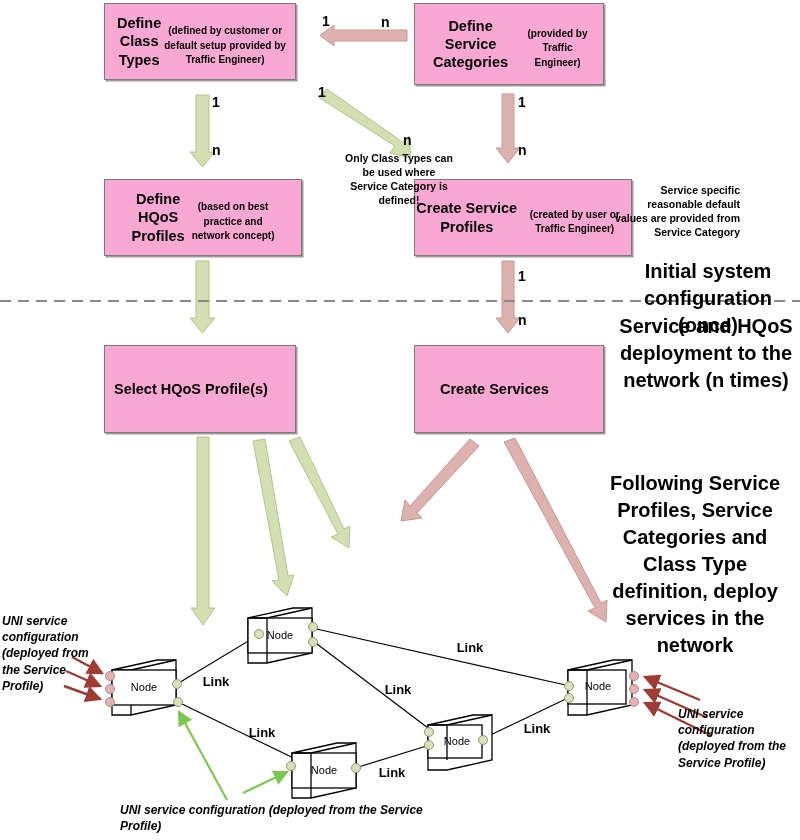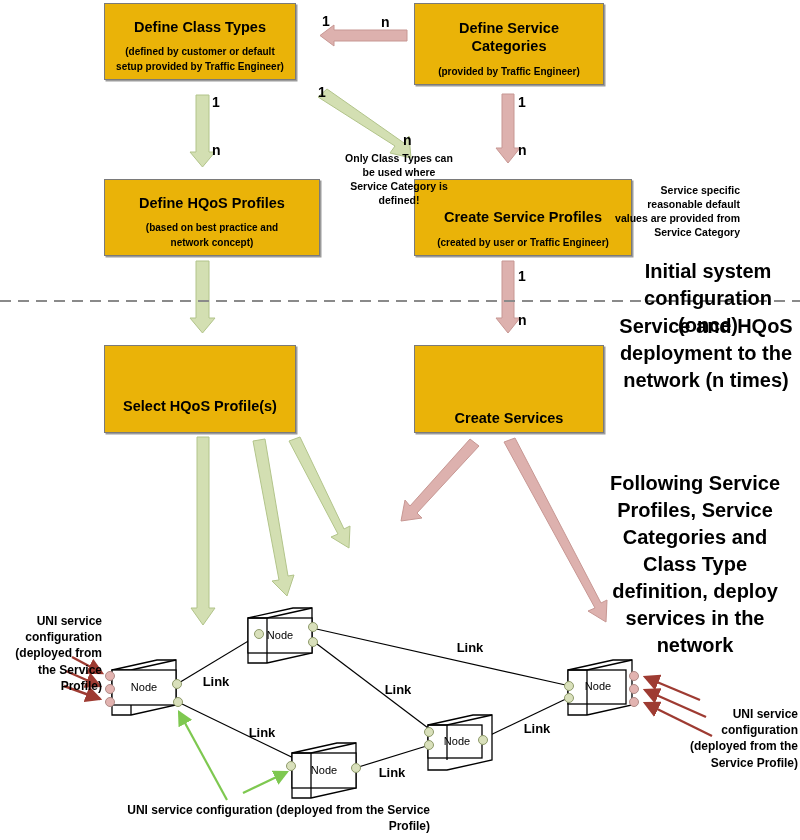--- a/index.html
+++ b/index.html
@@ -1,30 +1,30 @@
 <!DOCTYPE html>
 <html><head>
 <meta charset="utf-8">
 <style>
   html,body{margin:0;padding:0;background:#ffffff;}
   body{width:800px;height:840px;font-family:"Liberation Sans",sans-serif;color:#000;}
   #root{position:relative;width:800px;height:840px;overflow:hidden;}
 
-  .box{position:absolute;border:1px solid #7a7a7a;background:#eab308;
-       box-shadow:1.5px 1.5px 0 0 #9b9b9b;display:flex;flex-direction:column;
-       align-items:center;justify-content:flex-end;text-align:center;box-sizing:border-box;}
+  .box{position:absolute;border:1px solid #7a7a7a;background:#f9a8d4;
+       box-shadow:1.5px 1.5px 0 0 #9b9b9b;display:flex;
+       align-items:center;justify-content:flex-start;text-align:center;box-sizing:border-box;}
   .box .title{font-weight:bold;font-size:14.5px;line-height:1.25;}
   .box .sub{font-size:10px;font-weight:bold;line-height:1.45;margin-top:9px;}
 
   .note{position:absolute;font-size:10.5px;font-weight:bold;line-height:1.33;}
   .note.center{text-align:center;margin-left:37px;}
   .note.left{text-align:right;}
 
   .bigtext{position:absolute;font-size:20px;font-weight:bold;line-height:1.35;text-align:center;}
-  .smalltext{position:absolute;font-size:12px;font-weight:bold;line-height:1.35;text-align:right;}
+  .smalltext{position:absolute;font-size:12px;font-weight:bold;line-height:1.35;text-align:left;font-style:italic;}
 
   .mult{position:absolute;font-size:14px;font-weight:bold;line-height:1;}
 
   svg.layer{position:absolute;left:0;top:0;width:800px;height:840px;overflow:visible;}
   .nodelbl{font-family:"Liberation Sans",sans-serif;font-size:11px;fill:#000;text-anchor:middle;}
   .linklbl{font-family:"Liberation Sans",sans-serif;font-size:13px;font-weight:bold;fill:#000;text-anchor:middle;}
 </style>
 </head>
 <body>
 
@@ -178,21 +178,21 @@
   <div class="box" style="left:104px;top:3px;width:192px;height:77px;padding:5px 9px;">
     <div class="title">Define Class Types</div>
     <div class="sub">(defined by customer or default setup provided by Traffic Engineer)</div>
   </div>
 
   <div class="box" style="left:414px;top:3px;width:190px;height:82px;padding:5px 7px;">
     <div class="title">Define Service Categories</div>
     <div class="sub">(provided by Traffic Engineer)</div>
   </div>
 
-  <div class="box" style="left:104px;top:179px;width:216px;height:77px;padding:5px 23px;">
+  <div class="box" style="left:104px;top:179px;width:198px;height:77px;padding:5px 23px;">
     <div class="title">Define HQoS Profiles</div>
     <div class="sub">(based on best practice and network concept)</div>
   </div>
 
   <div class="box" style="left:414px;top:179px;width:218px;height:77px;padding:5px 0;">
     <div class="title">Create Service Profiles</div>
     <div class="sub">(created by user or Traffic Engineer)</div>
   </div>
 
   <div class="box" style="left:104px;top:345px;width:192px;height:88px;padding:17px 9px;">

